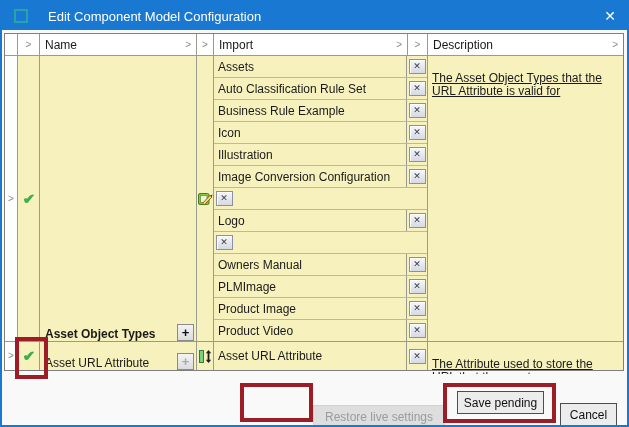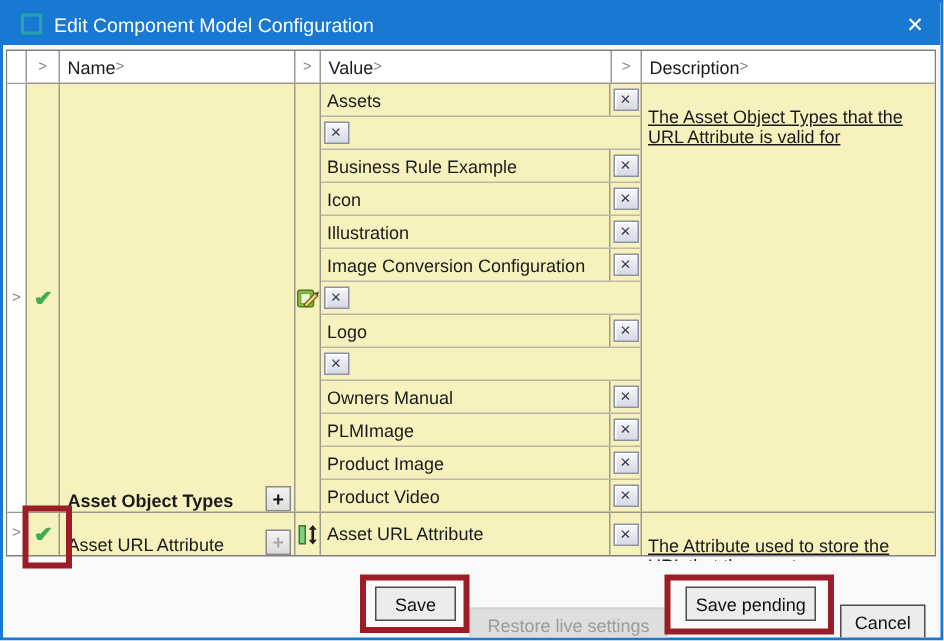--- a/index.html
+++ b/index.html
@@ -14,34 +14,34 @@
   html,body{background:#ffffff;}
   body{font-family:"Liberation Sans","DejaVu Sans",sans-serif;}
   .dialog{
     position:relative;width:629px;height:427px;
     background:#f9f9f9;border:2px solid var(--titlebar);
     font-size:12px;color:#1a1a1a;overflow:hidden;
   }
   
   .titlebar{height:28px;background:var(--titlebar);display:flex;align-items:center;}
   .title-icon{width:14px;height:14px;border:2px solid #27A5A5;margin-left:12px;flex:0 0 auto;}
-  .title-text{color:#fff;font-size:13px;margin-left:8px;white-space:nowrap;}
+  .title-text{color:#fff;font-size:13px;margin-left:20px;white-space:nowrap;}
   .close-btn{margin-left:auto;color:#fff;width:34px;height:28px;display:flex;align-items:center;justify-content:center;font-size:14px;cursor:pointer;background:transparent;border:none;font-family:inherit;}
   
   .grid{position:absolute;left:2px;top:31px;width:620px;background:#fff;border:1px solid #7F7F7F;}
   .hdr{display:flex;height:22px;background:#fff;border-bottom:1px solid var(--grid-line);}
   .cell{border-right:1px solid var(--grid-line);overflow:hidden;}
   .c-exp{width:13px;flex:0 0 auto;display:flex;align-items:center;justify-content:center;background:#fff;}
   .c-chk{width:22px;flex:0 0 auto;display:flex;align-items:center;justify-content:center;}
   .c-name{width:157px;flex:0 0 auto;display:flex;align-items:flex-end;}
   .c-icon{width:17px;flex:0 0 auto;display:flex;align-items:center;justify-content:center;}
   .c-val{width:194px;flex:0 0 auto;}
   .c-x{width:20px;flex:0 0 auto;display:flex;align-items:center;justify-content:center;}
   .c-desc{flex:1;border-right:none;}
-  .hlabel{display:flex;align-items:center;justify-content:flex-start;padding:0 5px;}
+  .hlabel{display:flex;align-items:center;justify-content:space-between;padding:0 5px;}
   .chev{color:#8a8a8a;font-size:10px;line-height:1;}
   
   .grid-body .main-row{display:flex;border-bottom:1px solid var(--grid-line);background:var(--yellow);}
   .grid-body .main-row:last-child{border-bottom:none;}
   .grid-body .main-row:first-child{height:286px;}
   .grid-body .main-row:last-child{height:28px;}
   .check{color:var(--check);font-size:15px;font-weight:bold;text-shadow:1px 0 0 var(--check);}
   .name-text{padding-left:5px;flex:1;white-space:nowrap;overflow:hidden;}
   .name-text.bold{font-weight:bold;}
   .add-btn{width:17px;height:17px;margin-right:2px;flex:0 0 auto;
@@ -91,21 +91,21 @@
           <span class="chev">&gt;</span>
         </div>
       <div class="cell c-name hlabel">
         <span>Name</span>
         <span class="chev">&gt;</span>
       </div>
       <div class="cell c-icon">
           <span class="chev">&gt;</span>
         </div>
       <div class="cell c-val hlabel">
-        <span>Value</span>
+        <span>Import</span>
         <span class="chev">&gt;</span>
       </div>
       <div class="cell c-x">
           <span class="chev">&gt;</span>
         </div>
       <div class="cell c-desc hlabel">
         <span>Description</span>
         <span class="chev">&gt;</span>
       </div>
     </div>
@@ -135,20 +135,23 @@
   <div class="subrow">
     <div class="sub-text">
                 <span>Assets</span>
               </div>
     <div class="sub-x">
                 <button class="x-btn">✕</button>
               </div>
   </div>
 
   <div class="subrow">
+    <div class="sub-text">
+                <span>Auto Classification Rule Set</span>
+              </div>
     <div class="sub-x">
                 <button class="x-btn">✕</button>
               </div>
   </div>
 
   <div class="subrow">
     <div class="sub-text">
                 <span>Business Rule Example</span>
               </div>
     <div class="sub-x">
@@ -270,21 +273,20 @@
     <div class="sub-x">
                 <button class="x-btn">✕</button>
               </div>
   </div>
 </div>
     <div class="cell c-desc body-desc"><span>The Attribute used to store the URL that the asset was downloaded from</span></div>
   </div>
 </div>
   </div>
 
-  <button class="btn btn-save">Save</button>
   <button class="btn btn-restore">Restore live settings</button>
   <button class="btn btn-save-pending">Save pending</button>
   <button class="btn btn-cancel">Cancel</button>
 
   <div class="annot annot-check"></div>
   <div class="annot annot-save"></div>
   <div class="annot annot-save-pending"></div>
 </div>
 
 </body></html>

